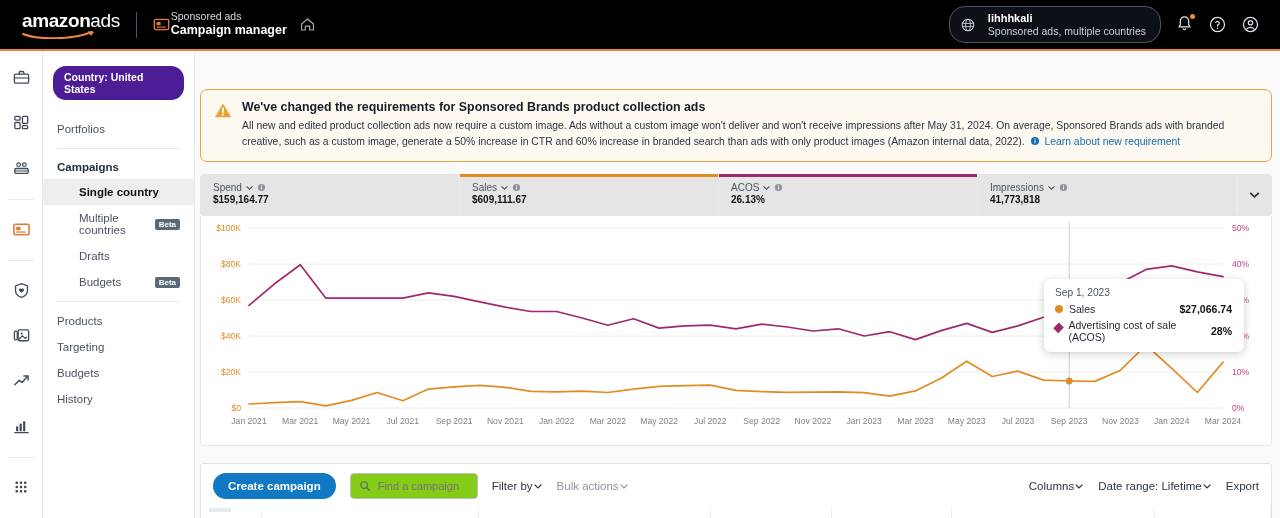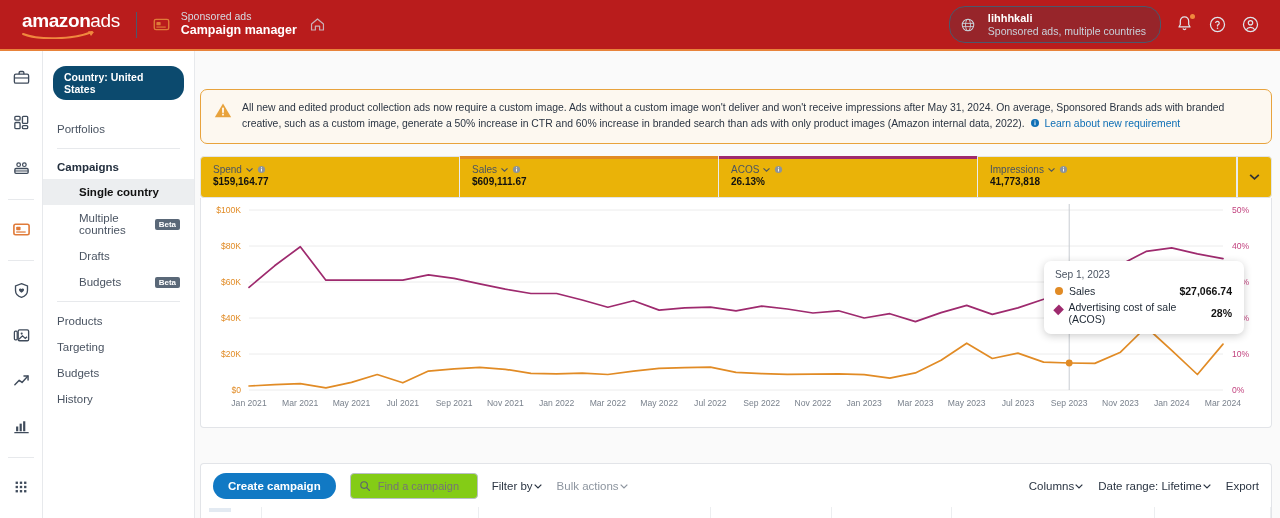--- a/index.html
+++ b/index.html
@@ -5,29 +5,29 @@
   * { box-sizing: border-box; }
   html, body { margin:0; padding:0; }
   body {
     width:1280px; height:518px; overflow:hidden;
     font-family:"Liberation Sans", sans-serif;
     background:#ffffff; color:#232f3e; font-size:12px;
   }
   
   .topbar{
     position:absolute; top:0; left:0; width:1280px; height:51px;
-    background:#b91c1c; border-bottom:2px solid #e8833a;
+    background:#000000; border-bottom:2px solid #e8833a;
     display:flex; align-items:center; padding:0 14px;
   }
   .brand{ display:flex; flex-direction:column; justify-content:center; margin-left:8px; }
   .brand-word{ font-size:19px; color:#fff; font-weight:700; letter-spacing:-.4px; line-height:1; }
   .brand-word i{ font-style:normal; font-weight:400; }
   .smile{ width:74px; height:8px; margin-top:1px; }
   .vdiv{ width:1px; height:26px; background:#4b586b; margin:0 16px; }
-  .appname{ display:flex; align-items:center; gap:11px; }
+  .appname{ display:flex; align-items:center; gap:1px; }
   .appname .lines{ line-height:1.25; }
   .appname .l1{ font-size:10.5px; color:#d5dbe3; }
   .appname .l2{ font-size:12.5px; color:#fff; font-weight:700; }
   .home-ico{ margin-left:12px; opacity:.8; }
   .topright{ margin-left:auto; display:flex; align-items:center; gap:14px; padding-right:6px;}
   .acct{
     display:flex; align-items:center; gap:12px; background:#33415440;
     border:1px solid #4b586b; border-radius:16px; padding:4px 14px 4px 10px;
   }
   .acct .lines{ line-height:1.3; }
@@ -46,21 +46,21 @@
              margin-bottom:16px; color:#3f4b5b; }
   .rail .ri.active{ color:#e07b39; }
   .rail .sep{ width:26px; height:1px; background:#e7e9ec; margin:0 0 15px 0; }
 
   
   .nav{
     position:absolute; top:51px; left:43px; width:152px; height:467px;
     background:#fff; border-right:1px solid #e7e9ec; padding:10px 0 0 0;
   }
   .country-pill{
-    margin:5px 10px 16px 10px; background:#0c4a6e; color:#fff;
+    margin:5px 10px 16px 10px; background:#4c1d95; color:#fff;
     font-size:10.5px; font-weight:700; border-radius:13px;
     padding:5px 11px; display:inline-block;
   }
   .nav-link{ padding:7px 0 7px 14px; font-size:11.5px; color:#4a5462; cursor:pointer; }
   .nav-sep{ height:1px; background:#e7e9ec; margin:6px 14px; }
   .nav-head{ padding:6px 0 6px 14px; font-size:11.5px; font-weight:700; color:#232f3e; }
   .nav-sub{ padding:7px 14px 7px 36px; font-size:11.5px; color:#4a5462;
             display:flex; align-items:center; cursor:pointer; }
   .nav-sub.sel{ background:#eceef0; font-weight:700; color:#111; }
   .beta{ margin-left:auto; background:#5a6878; color:#fff; font-size:8px; font-weight:700;
@@ -71,21 +71,21 @@
 
   .alert{
     margin:38px 8px 0 5px; background:#fdf8f0; border:1px solid #e8a33d;
     border-radius:7px; padding:10px 14px 11px 12px; display:flex; gap:9px;
   }
   .alert-title{ font-size:12.4px; font-weight:700; color:#161e2b; margin-bottom:4px; }
   .alert-body{ font-size:10.4px; color:#2b3543; line-height:1.52; }
   .lnk{ color:#0f6fb5; cursor:pointer; }
 
   .cards{
-    margin:12px 8px 0 5px; background:#eab308; border:1px solid #e2e4e8; border-radius:4px;
+    margin:12px 8px 0 5px; background:#e5e5e5; border:1px solid #e2e4e8; border-radius:4px;
     display:flex; height:42px; position:relative;
   }
   .card{ flex:1; padding:7px 0 0 12px; border-right:1px solid #e9ebee; position:relative; }
   .card .bar{ position:absolute; top:-1px; left:0; right:0; height:3px; }
   .card .lbl{ font-size:10px; color:#4a5462; display:flex; align-items:center; gap:3px; }
   .card .val{ font-size:10px; font-weight:700; color:#111; margin-top:1px; }
   .cards-toggle{ width:34px; display:flex; align-items:center; justify-content:center;
                  border-left:1px solid #e9ebee; color:#333; }
 
   .chartbox{
@@ -301,20 +301,21 @@
 
 <div class="content">
 
   <div class="alert">
     <svg width="20" height="19" viewBox="0 0 20 20" style="flex:none;margin-top:1px">
       <path d="M10 2.6 L18.6 17 H1.4 Z" fill="#e8a33d"></path>
       <rect x="9.1" y="7" width="1.8" height="5.4" fill="#fff"></rect>
       <rect x="9.1" y="13.4" width="1.8" height="1.8" fill="#fff"></rect>
     </svg>
     <div>
+      <div class="alert-title">We've changed the requirements for Sponsored Brands product collection ads</div>
       <div class="alert-body">
         <span>All new and edited product collection ads now require a custom image. Ads without a custom image won't deliver and won't receive impressions after May 31, 2024. On average, Sponsored Brands ads with branded creative, such as a custom image, generate a 50% increase in CTR and 60% increase in branded search than ads with only product images (Amazon internal data, 2022).</span>
         <svg width="10" height="10" viewBox="0 0 20 20" style="vertical-align:-1px;margin:0 2px">
           <circle cx="10" cy="10" r="8" fill="#0f6fb5"></circle>
           <rect x="9" y="8.4" width="2" height="6" fill="#fff"></rect>
             <rect x="9" y="5" width="2" height="2.2" fill="#fff"></rect>
         </svg>
         <span class="lnk">Learn about new requirement</span>
       </div>
     </div>

